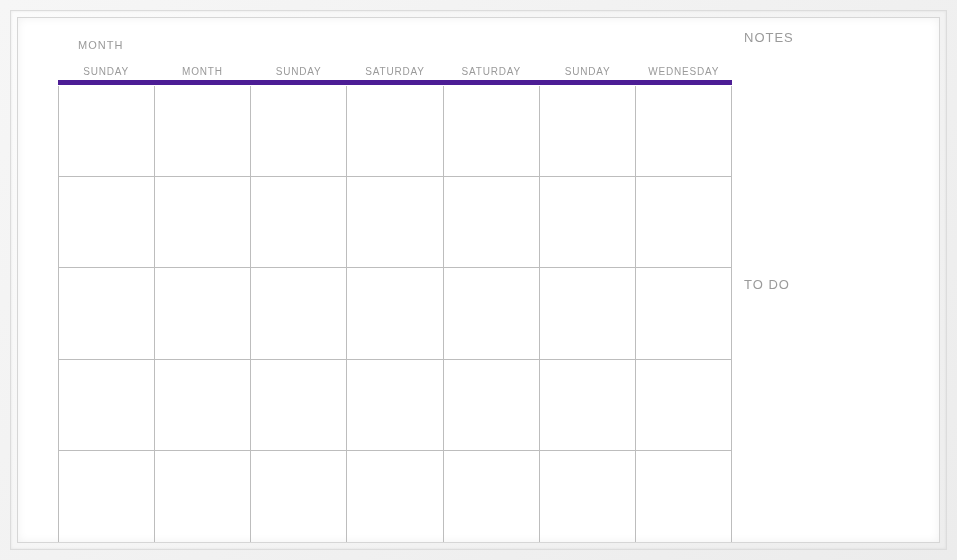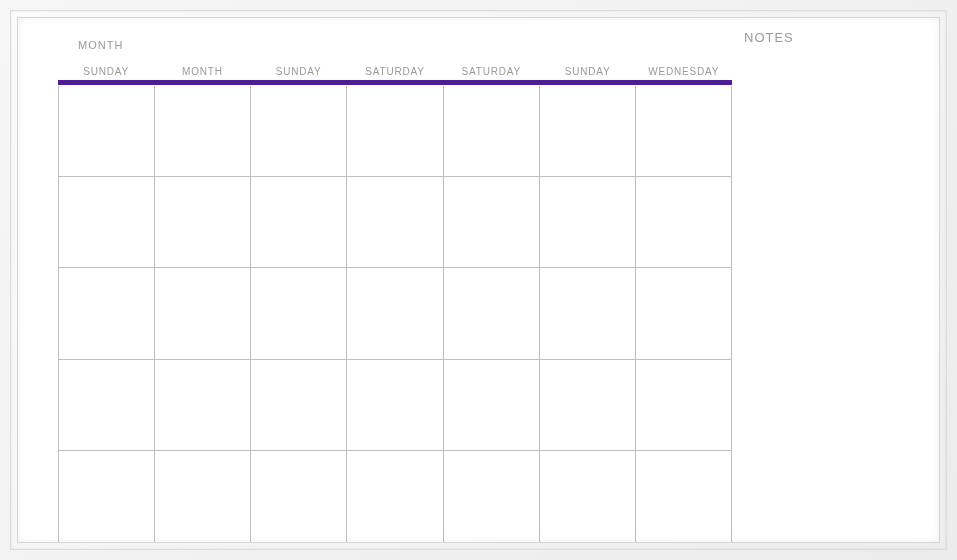--- a/index.html
+++ b/index.html
@@ -180,17 +180,20 @@
               <div class="cell"></div>
             </div>
           </div>
         </div>
       </div>
 
       <div class="right-side">
         <div class="notes-section">
           <div class="notes-label">NOTES</div>
         </div>
+        <div class="todo-section">
+          <div class="todo-label">TO DO</div>
+        </div>
       </div>
 
     </div>
   </div>
 </div>
 
 </body></html>

